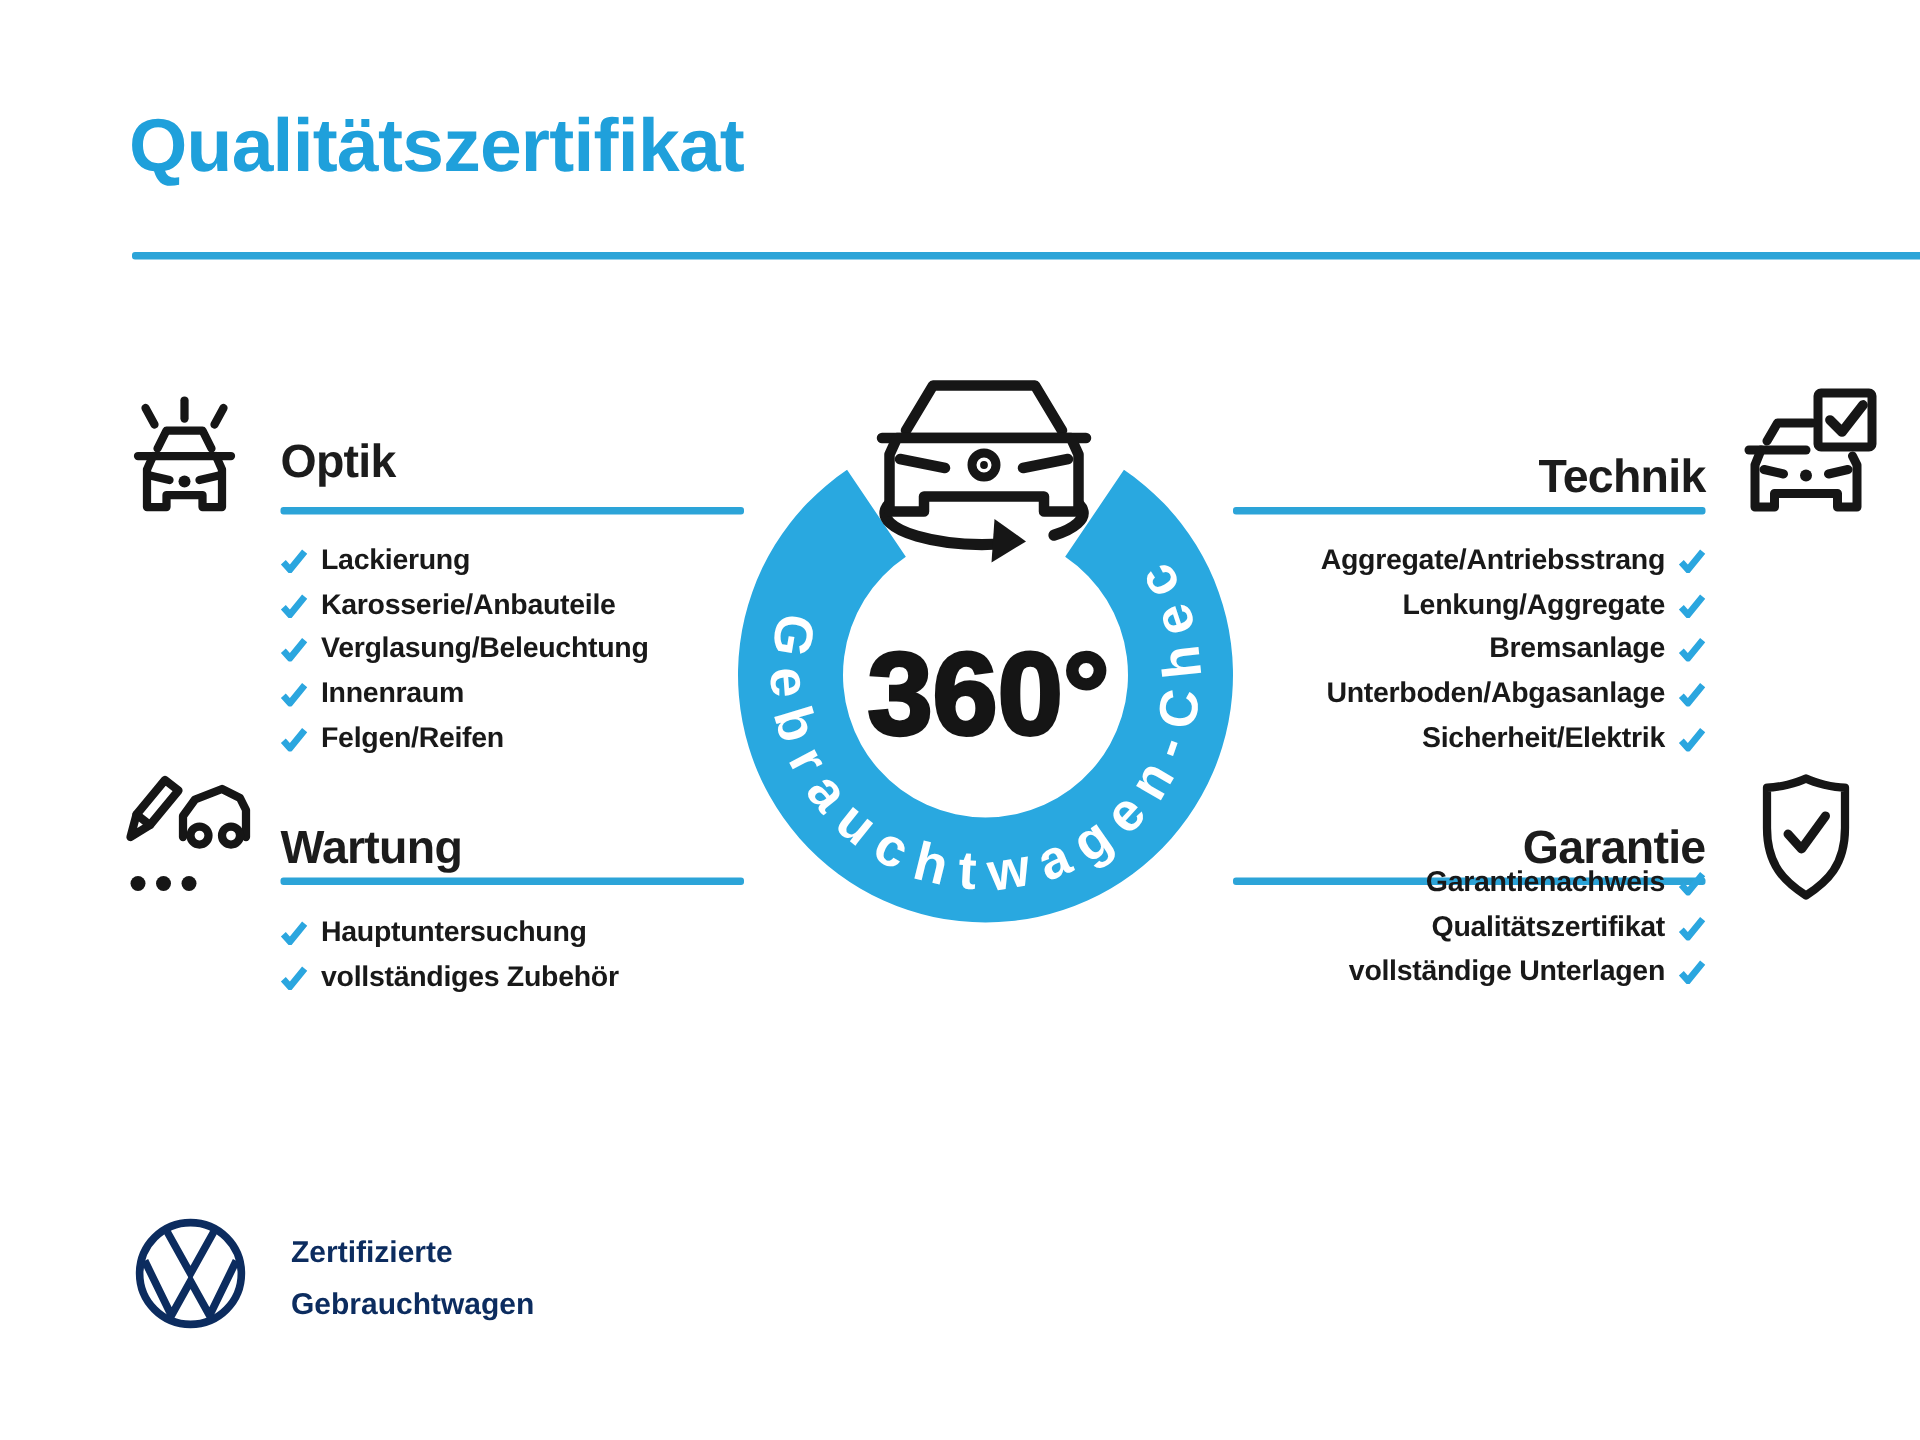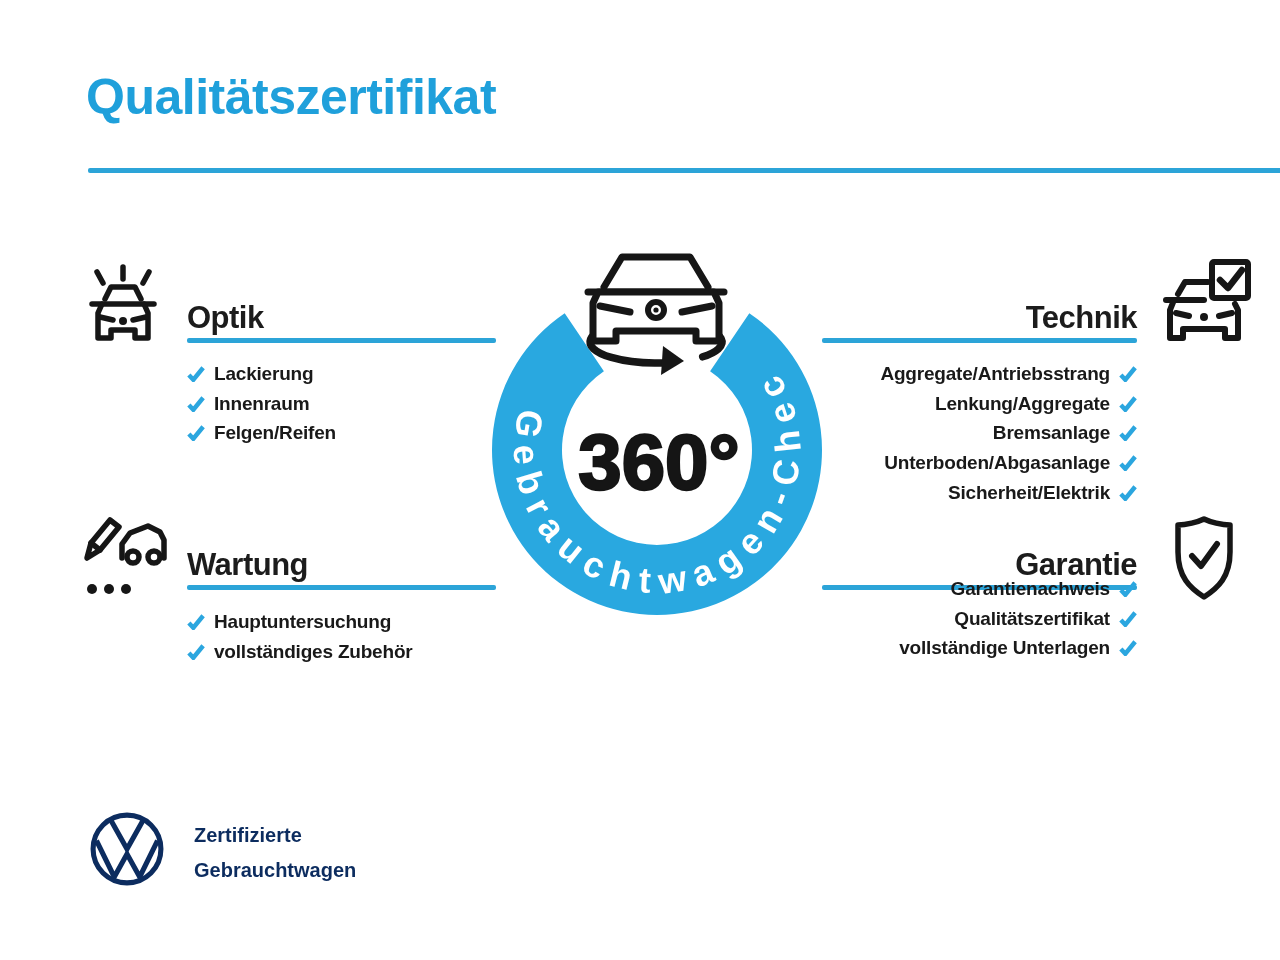--- a/index.html
+++ b/index.html
@@ -47,28 +47,40 @@
       <path d="M 17 12 L 23 23"></path>
         <path d="M 43 7 L 43 19"></path>
         <path d="M 69 12 L 63 23"></path>
       <path d="M 25 39 L 31 27 L 55 27 L 61 39"></path>
       <path d="M 12 44 L 74 44"></path>
       <path d="M 22 44 L 18 53 L 18 78 L 31 78 L 31 70 L 55 70 L 55 78 L 68 78 L 68 53 L 64 44"></path>
       <path d="M 20 57 L 33 60 M 66 57 L 53 60"></path>
     </g>
     <circle cx="43" cy="61" r="4" fill="#161616"></circle>
   </svg>
-  <div class="abs sec-title left" style="top:302px">Optik</div>
+  <div class="abs sec-title left" style="top:292px">Optik</div>
   <div class="abs underline" style="left:163px;top:338px;width:309px"></div>
   <div class="abs list leftside" style="top:359px">
     <div class="item">
       <svg class="chk" viewBox="0 0 20 18">
           <path d="M2 10 L7 15.5 L18 2"></path>
         </svg>
       <span>Lackierung</span>
+      </div>
+    <div class="item">
+      <svg class="chk" viewBox="0 0 20 18">
+          <path d="M2 10 L7 15.5 L18 2"></path>
+        </svg>
+      <span>Karosserie/Anbauteile</span>
+      </div>
+    <div class="item">
+      <svg class="chk" viewBox="0 0 20 18">
+          <path d="M2 10 L7 15.5 L18 2"></path>
+        </svg>
+      <span>Verglasung/Beleuchtung</span>
       </div>
     <div class="item">
       <svg class="chk" viewBox="0 0 20 18">
           <path d="M2 10 L7 15.5 L18 2"></path>
         </svg>
       <span>Innenraum</span>
       </div>
     <div class="item">
       <svg class="chk" viewBox="0 0 20 18">
           <path d="M2 10 L7 15.5 L18 2"></path>

